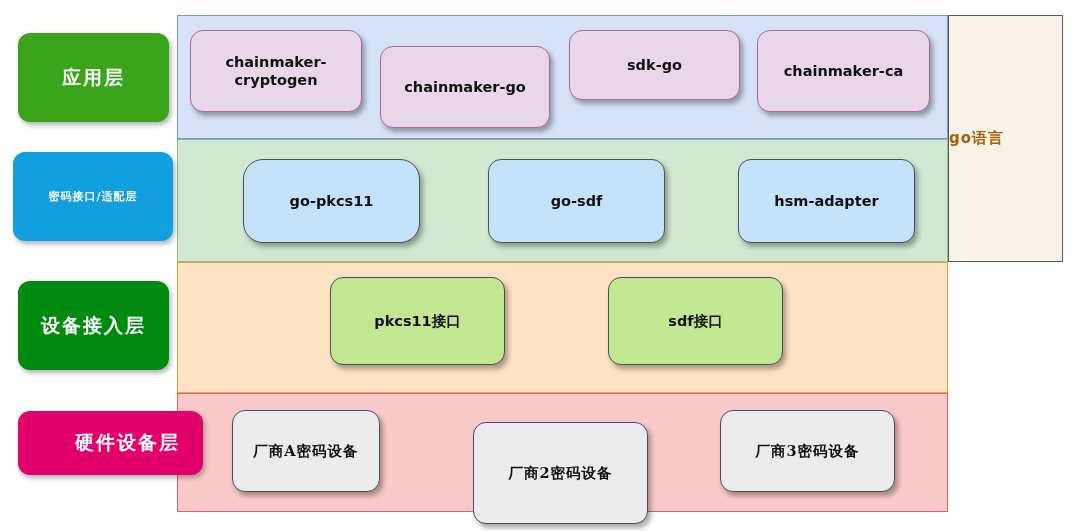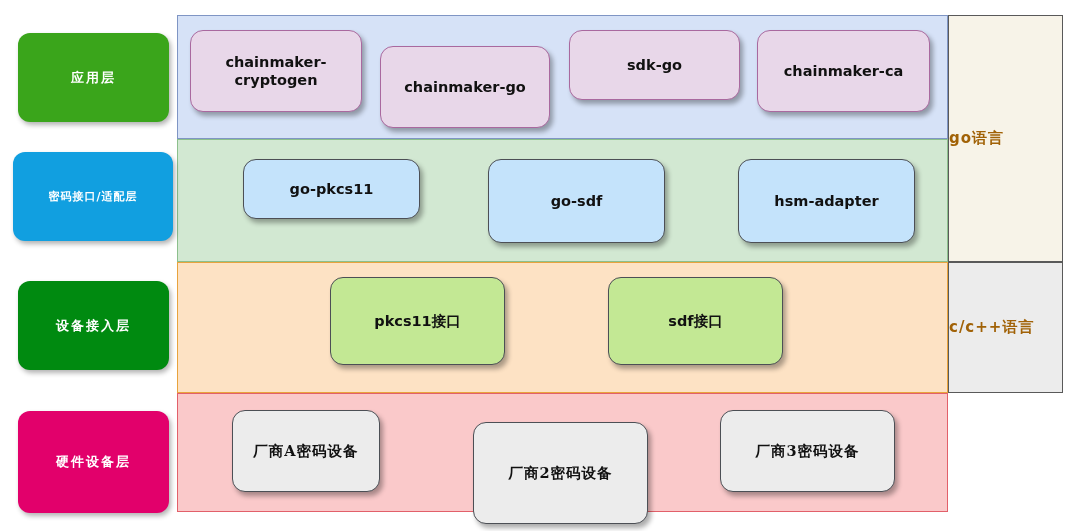--- a/index.html
+++ b/index.html
@@ -19,21 +19,21 @@
   }
 
   
   .layer-chip {
     position: absolute;
     border-radius: 12px;
     display: flex;
     align-items: center;
     justify-content: center;
     color: #ffffff;
-    font-size: 13px;
+    font-size: 19px;
     font-weight: 700;
     letter-spacing: 2px;
     text-align: center;
     box-shadow: 2px 3px 5px rgba(0,0,0,0.30);
     font-family: "DejaVu Serif", "Liberation Serif", serif;
   }
 
   
   .band {
     position: absolute;
@@ -100,51 +100,48 @@
 <div id="canvas">
 
   <div class="band" style="left:177px; top:15px; width:771px; height:124px; background:#d6e2f7; border:1.4px solid #7f95c4;"></div>
   <div class="band" style="left:177px; top:139px; width:771px; height:123px; background:#d2e8d2; border:1.4px solid #8cbf8c;"></div>
   <div class="band" style="left:177px; top:262px; width:771px; height:131px; background:#fde2c4; border:1.4px solid #e8a33d;"></div>
   <div class="band" style="left:177px; top:393px; width:771px; height:119px; background:#fac9ca; border:1.4px solid #e2606a;"></div>
 
   <div class="lang-panel" style="left:948px; top:15px; width:115px; height:247px; background:#f7f3e8;">
     <span>go语言</span>
   </div>
-  <div class="lang-panel" style="left:948px; top:262px; width:115px; height:131px; background:#ececec;">
-    <span>c/c++语言</span>
-  </div>
 
   <div class="layer-chip" style="left:18px; top:33px; width:151px; height:89px; background:#3aa51b;">
     <span>应用层</span>
   </div>
   <div class="layer-chip" style="left:13px; top:152px; width:160px; height:89px; background:#119fe0; font-size:11px; letter-spacing:1px;">
     <span>密码接口/适配层</span>
   </div>
   <div class="layer-chip" style="left:18px; top:281px; width:151px; height:89px; background:#008a10;">
     <span>设备接入层</span>
   </div>
-  <div class="layer-chip" style="left:18px; top:411px; width:151px; height:102px; background:#e2006b;">
+  <div class="layer-chip" style="left:18px; top:411px; width:151px; height:64px; background:#e2006b;padding-left:34px;">
     <span>硬件设备层</span>
   </div>
 
   <div class="node app" style="left:190px; top:30px; width:172px; height:82px;">
     <span>chainmaker-cryptogen</span>
   </div>
   <div class="node app" style="left:380px; top:46px; width:170px; height:82px;">
     <span>chainmaker-go</span>
   </div>
   <div class="node app" style="left:569px; top:30px; width:171px; height:70px;">
     <span>sdk-go</span>
   </div>
   <div class="node app" style="left:757px; top:30px; width:173px; height:82px;">
     <span>chainmaker-ca</span>
   </div>
 
-  <div class="node adapter" style="left:243px; top:159px; width:177px; height:60px;">
+  <div class="node adapter" style="left:243px; top:159px; width:177px; height:84px;border-radius:20px;">
     <span>go-pkcs11</span>
   </div>
   <div class="node adapter" style="left:488px; top:159px; width:177px; height:84px;">
     <span>go-sdf</span>
   </div>
   <div class="node adapter" style="left:738px; top:159px; width:177px; height:84px;">
     <span>hsm-adapter</span>
   </div>
 
   <div class="node iface" style="left:330px; top:277px; width:175px; height:88px;">

